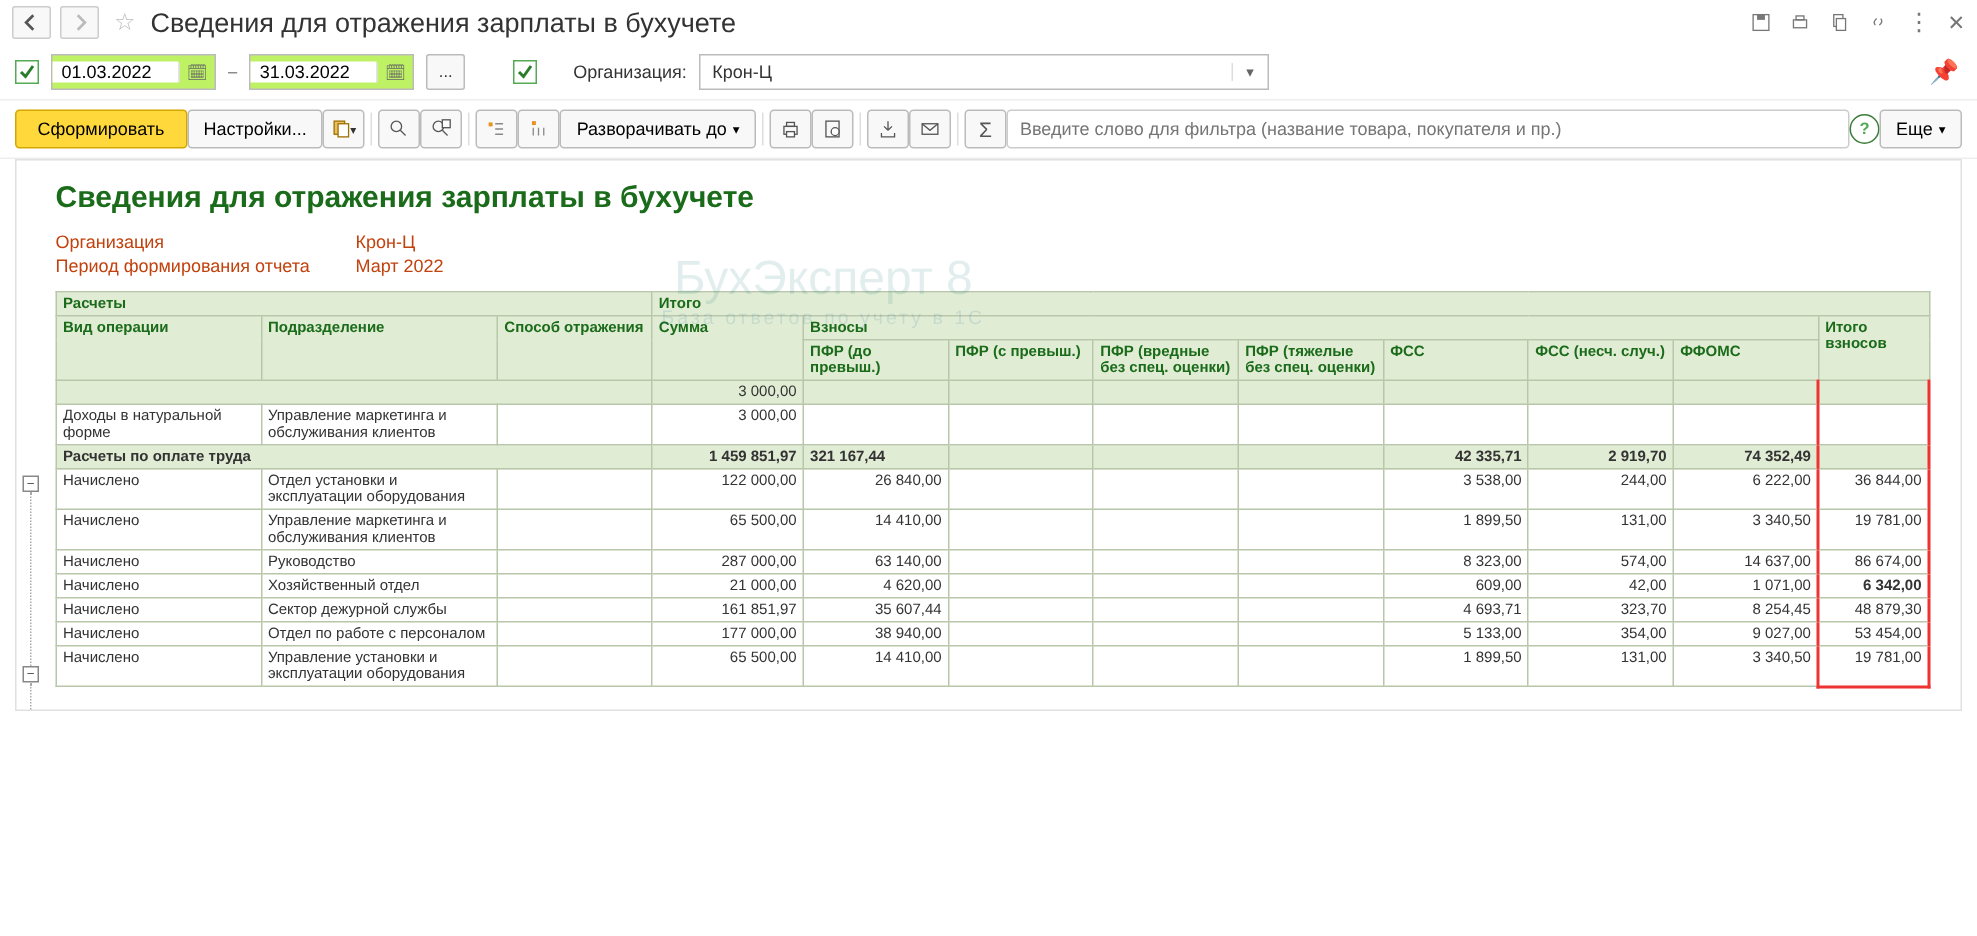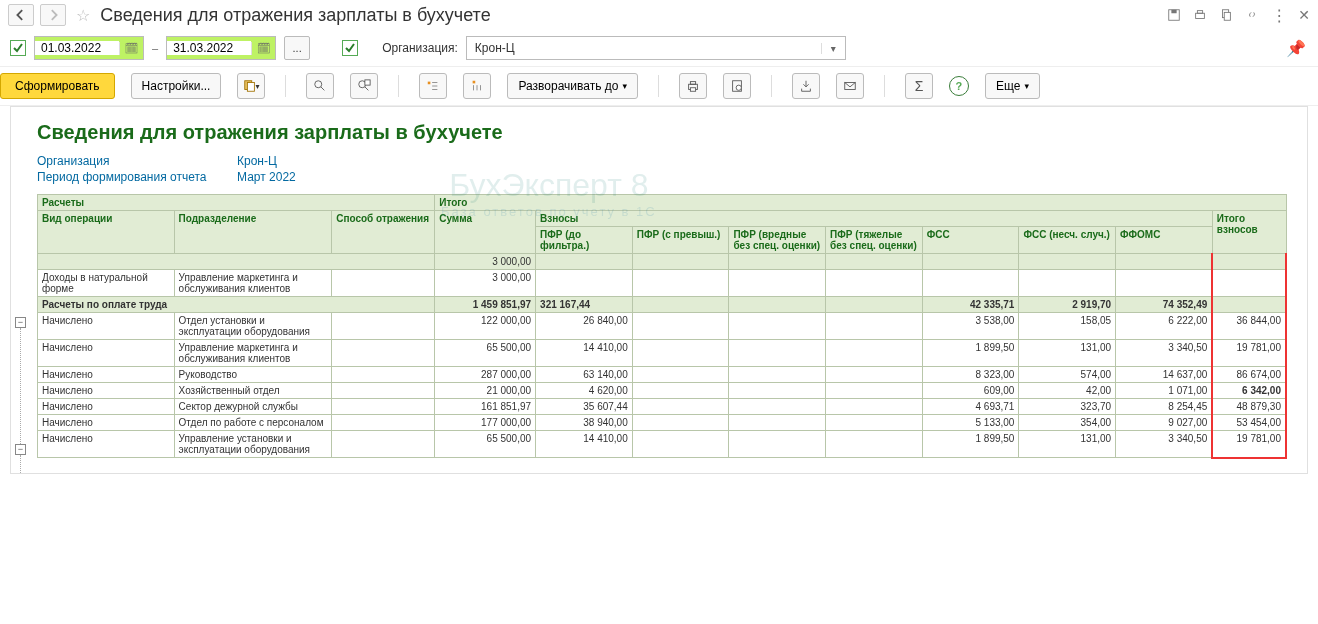--- a/index.html
+++ b/index.html
@@ -25,37 +25,37 @@
   .date-field .cal { width: 24px; border-left: 1px solid #ddd; display: flex; align-items: center; justify-content: center; color: #666; }
   .dash { color: #666; }
   .sq-btn { width: 26px; height: 24px; border: 1px solid #bbb; background: #f8f8f8; display: inline-flex; align-items: center; justify-content: center; border-radius: 2px; cursor: pointer; }
   .org-label { margin-left: 18px; font-size: 12px; }
   .org-select { display: flex; align-items: center; border: 1px solid #bbb; height: 24px; background: #fff; width: 380px; }
   .org-select .val { flex: 1; padding: 0 8px; font-size: 12px; }
   .org-select .arr { width: 24px; border-left: 1px solid #ddd; display: flex; align-items: center; justify-content: center; color: #666; font-size: 10px; }
   .pin { position: absolute; right: 12px; color: #d4a84b; font-size: 16px; }
 
   
-  .toolbar { display: flex; align-items: center; padding: 6px 0; gap: 16px; border-bottom: 1px solid #eee; }
+  .toolbar { display: flex; align-items: center; padding: 6px 10px; gap: 0; border-bottom: 1px solid #eee; }
   .btn-primary { background: #ffd83c; border: 1px solid #d4a700; padding: 5px 14px; font-size: 12px; border-radius: 3px; cursor: pointer; }
   .btn { border: 1px solid #bbb; background: #f8f8f8; padding: 4px 10px; font-size: 12px; border-radius: 3px; cursor: pointer; display: inline-flex; align-items: center; gap: 4px; height: 26px; }
   .btn-icon { border: 1px solid #bbb; background: #f8f8f8; width: 28px; height: 26px; border-radius: 3px; display: inline-flex; align-items: center; justify-content: center; cursor: pointer; }
   .btn-icon svg { width: 14px; height: 14px; }
   .sep { width: 1px; height: 22px; background: #ddd; margin: 0 4px; }
   .filter-input { flex: 1; border: 1px solid #ccc; height: 26px; padding: 0 8px; font-size: 12px; border-radius: 3px; }
   .q-icon { width: 20px; height: 20px; border: 1px solid #3a7d3a; color: #5a5; border-radius: 50%; display: inline-flex; align-items: center; justify-content: center; font-weight: bold; cursor: pointer; }
 
   
   .report-wrap { position: relative; padding: 0 10px 10px 10px; }
   .report-scroll { border: 1px solid #e0e0e0; overflow-x: auto; padding: 0 0 8px 0; }
   .report-inner { min-width: 1280px; padding: 14px 0 6px 26px; position:relative; }
   .tree-gutter { position:absolute; left:4px; top:210px; display:flex; flex-direction:column; align-items:center; }
   .tree-node { width:11px; height:11px; border:1px solid #888; font-size:9px; line-height:9px; text-align:center; background:#fff; color:#555; cursor:pointer; }
   .r-title { font-size: 20px; color: #1a6b1a; font-weight: bold; margin-bottom: 10px; }
-  .r-meta { display: grid; grid-template-columns: 200px auto; row-gap: 2px; color: #0369a1; font-size: 12px; margin-bottom: 10px; }
+  .r-meta { display: grid; grid-template-columns: 200px auto; row-gap: 2px; color: #c2410c; font-size: 12px; margin-bottom: 10px; }
   .r-section { font-size: 17px; color: #1a6b1a; font-weight: bold; margin: 8px 0 4px 0; }
 
   table.rt { border-collapse: collapse; width: 1250px; table-layout: fixed; }
   table.rt th, table.rt td { border: 1px solid #b8c6a9; padding: 2px 4px; vertical-align: top; font-size: 10px; }
   table.rt th { background: #e1ecd4; color: #1a6b1a; font-weight: bold; text-align: left; }
   .bg-light { background: #f0f5e8; }
   .num { text-align: right; white-space: nowrap; }
   .bold { font-weight: bold; }
   .grp { background: #e1ecd4; }
   col.c-op { width:130px;} col.c-dep{width:150px;} col.c-spo{width:98px;}
@@ -199,20 +199,21 @@
   <span class="btn-icon">
       <svg viewBox="0 0 16 16">
         <rect x="2" y="4" width="12" height="8" stroke="#555" fill="none"></rect>
         <path d="M2 4l6 5 6-5" stroke="#555" fill="none"></path>
       </svg>
     </span>
   <span class="sep"></span>
   <span class="btn-icon">
       <span style="font-size:14px;color:#555;">Σ</span>
     </span>
+  <input class="filter-input" placeholder="Введите слово для фильтра (название товара, покупателя и пр.)" style="">
   <span class="q-icon">?</span>
   <button class="btn">
       <span>Еще</span> 
       <span style="font-size:9px;">▾</span>
     </button>
 </div>
 
 <div class="report-wrap">
   <div class="report-scroll">
     <div class="report-inner">
@@ -257,21 +258,21 @@
           </tr>
           <tr>
             <th rowspan="2">Вид операции</th>
             <th rowspan="2">Подразделение</th>
             <th rowspan="2">Способ отражения</th>
             <th rowspan="2">Сумма</th>
             <th colspan="7">Взносы</th>
             <th rowspan="2" class="highlight-box" style="border-bottom:none;">Итого взносов</th>
           </tr>
           <tr>
-            <th>ПФР (до фильтра.)</th>
+            <th>ПФР (до превыш.)</th>
             <th>ПФР (с превыш.)</th>
             <th>ПФР (вредные без спец. оценки)</th>
             <th>ПФР (тяжелые без спец. оценки)</th>
             <th>ФСС</th>
             <th>ФСС (несч. случ.)</th>
             <th>ФФОМС</th>
           </tr>
         </thead>
         <tbody id="tbody">
             <tr class="grp bg-light">
@@ -315,21 +316,21 @@
             <tr>
               <td>Начислено</td>
               <td>Отдел установки и эксплуатации оборудования</td>
               <td></td>
               <td class="num">122 000,00</td>
               <td class="num">26 840,00</td>
               <td class="num"></td>
               <td class="num"></td>
               <td class="num"></td>
               <td class="num">3 538,00</td>
-              <td class="num">158,05</td>
+              <td class="num">244,00</td>
               <td class="num">6 222,00</td>
               <td class="num" style="border-left: 2px solid rgb(238, 51, 51); border-right: 2px solid rgb(238, 51, 51);">36 844,00</td>
             </tr>
             <tr>
               <td>Начислено</td>
               <td>Управление маркетинга и обслуживания клиентов</td>
               <td></td>
               <td class="num">65 500,00</td>
               <td class="num">14 410,00</td>
               <td class="num"></td>

